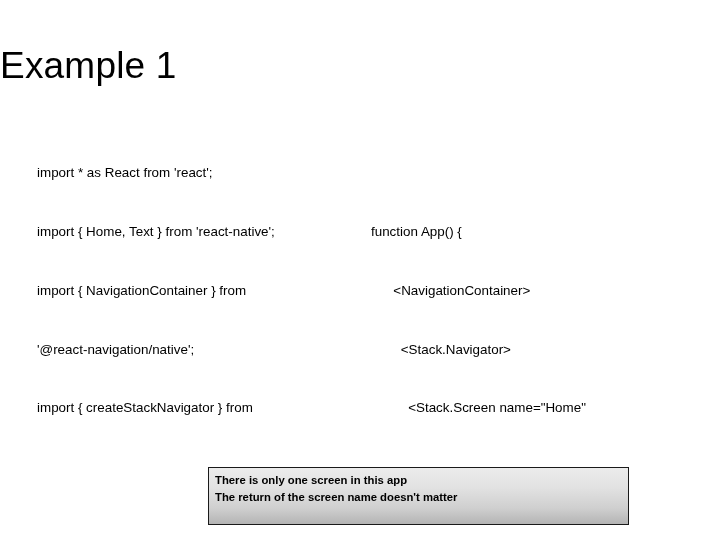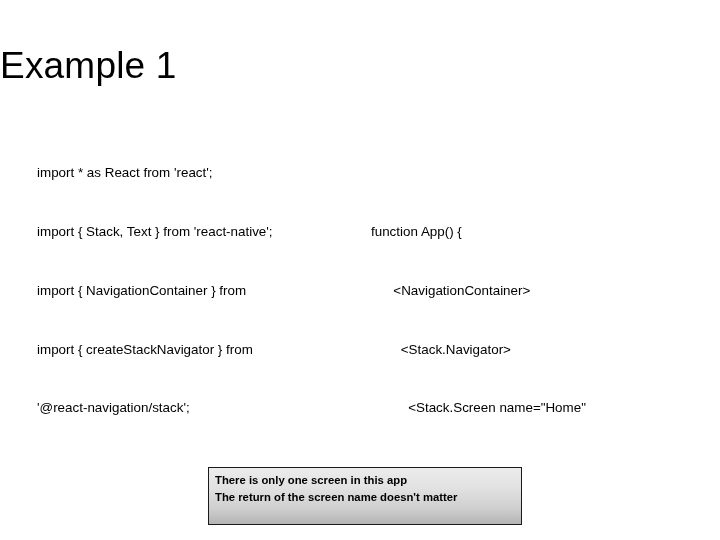--- a/index.html
+++ b/index.html
@@ -62,21 +62,21 @@
   }
 
   .code-line.blank {
     height: 19.6px;
   }
 
   #callout {
     position: absolute;
     left: 208px;
     top: 467px;
-    width: 314px;
+    width: 421px;
     height: 58px;
     box-sizing: border-box;
     border: 1px solid #1a1a1a;
     background: linear-gradient(to bottom, #ececec 0%, #e2e2e2 35%, #cfcfcf 72%, #b4b4b4 100%);
     padding: 4px 6px 18px 6px;
   }
 
   .callout-line {
     font-size: 11.3px;
     line-height: 16.8px;
@@ -87,24 +87,24 @@
 </style>
 </head>
 <body>
 
 <div id="slide">
 
   <div id="slide-title">Example 1</div>
 
   <div id="code-left" class="code-col">
     <div class="code-line">import * as React from 'react';</div>
-    <div class="code-line">import { Stack, Text } from 'react-native';</div>
+    <div class="code-line">import { Home, Text } from 'react-native';</div>
     <div class="code-line">import { NavigationContainer } from</div>
+    <div class="code-line">'@react-navigation/native';</div>
     <div class="code-line">import { createStackNavigator } from</div>
-    <div class="code-line">'@react-navigation/stack';</div>
     <div class="code-line blank"></div>
     
     
     
     
     
     
     
     
   </div>

